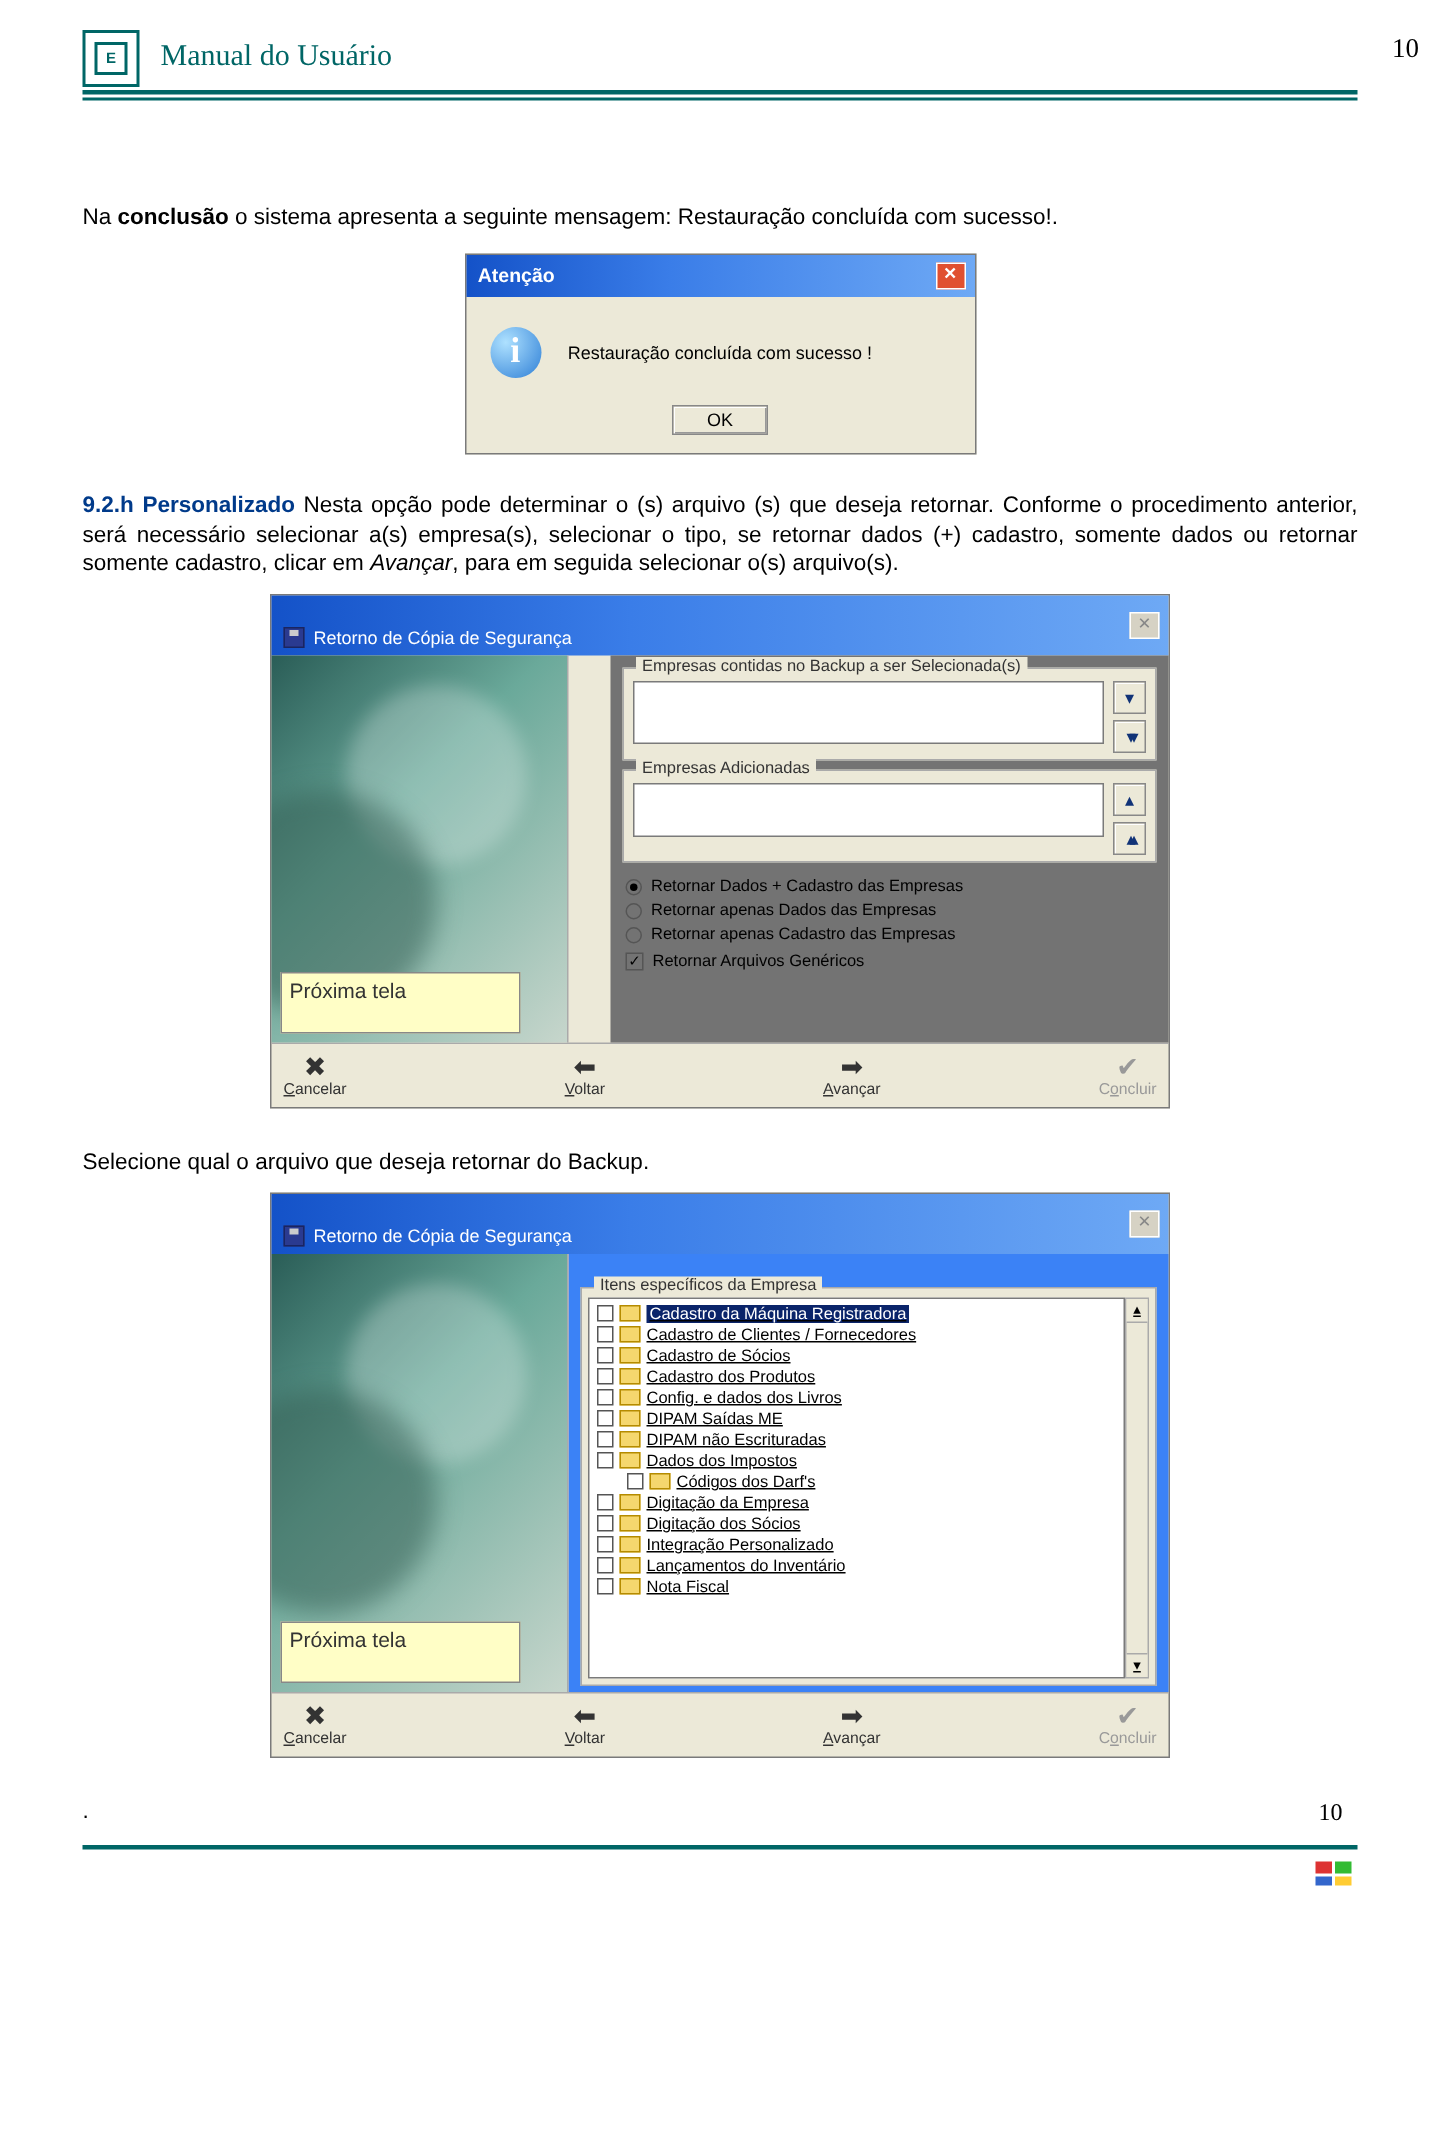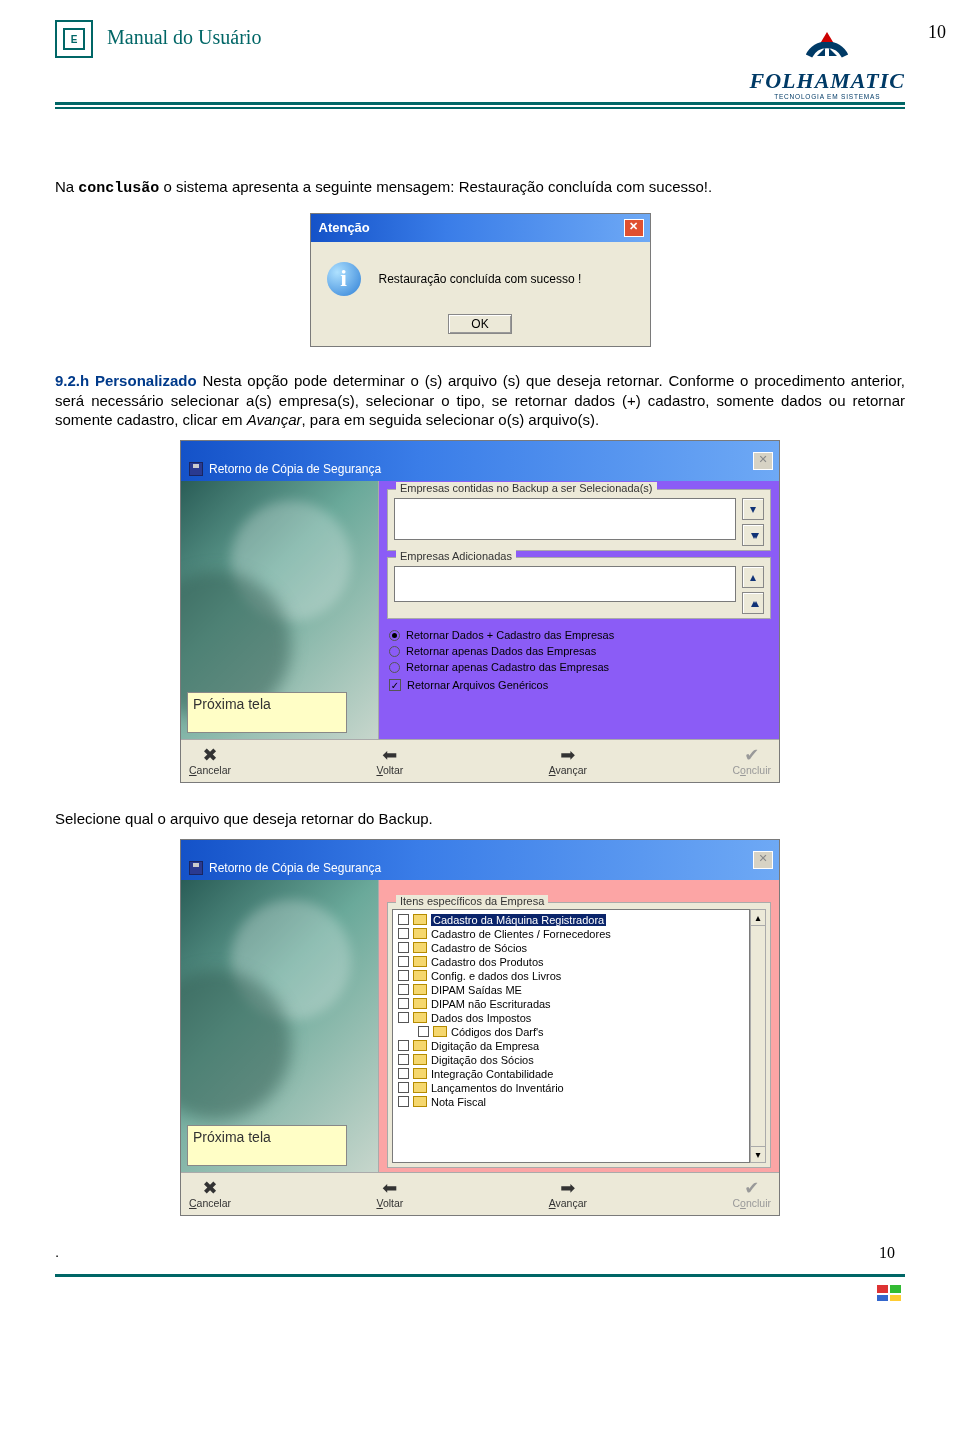--- a/index.html
+++ b/index.html
@@ -23,21 +23,21 @@
   }
   .header-title { font-family: 'Times New Roman', serif; font-size: 20px; color:#066; margin-top: 6px; }
   .header-right { text-align: center; }
   .brand-logo { display:flex; flex-direction:column; align-items:center; }
   .brand-arc { width: 48px; height: 48px; position: relative; }
   .brand-name { font-family: 'Times New Roman', serif; font-weight: bold; font-style: italic; font-size: 22px; color: #003a66; letter-spacing: 1px; }
   .brand-tag { font-size: 6.5px; color:#003a66; letter-spacing: 0.8px; margin-top:-1px; }
   .page-num-top { position:absolute; top:22px; right:14px; font-family:'Times New Roman',serif; font-size:18px; }
   .hr-thin { height: 2px; background: #066; margin-bottom: 22px; }
   .para { text-align: justify; line-height: 1.32; margin: 10px 0; }
-  .bold { font-weight: bold; font-family: Liberation Mono, monospace; }
+  .bold { font-weight: bold; }
   .sec-head { color:#003a8a; font-weight:bold; }
   .italic { font-style: italic; }
   .dialog {
     border: 1px solid #7a7a7a; background:#ece9d8; width: 341px; margin: 14px auto 24px auto;
     font-family: Tahoma, Arial, sans-serif; font-size: 12px;
   }
   .dialog-title {
     background: linear-gradient(90deg,#1452c8,#3a7de8 40%,#6ea9f5);
     color:#fff; padding:5px 6px 5px 8px; display:flex; justify-content:space-between; align-items:center;
     font-weight:bold; font-size:13px;
@@ -64,41 +64,41 @@
   .floppy-icon { width:14px; height:14px; background:#2a3a90; border:1px solid #1a2560; position:relative; }
   .floppy-icon::after { content:""; position:absolute; top:1px; left:3px; width:6px; height:4px; background:#ccc; }
   .wiz-body { display:flex; }
   .wiz-side {
     width: 198px; height: 258px; background: linear-gradient(135deg,#2a5d57,#6aa99a 40%,#c7d6cc);
     position:relative; overflow:hidden; border-right:1px solid #aaa;
   }
   .wiz-side-blur1 { position:absolute; top:20px; left:50px; width:120px; height:120px; border-radius:50%; background:rgba(255,255,255,0.25); filter:blur(6px);}
   .wiz-side-blur2 { position:absolute; top:90px; left:-40px; width:150px; height:150px; border-radius:50%; background:rgba(50,90,80,0.5); filter:blur(8px);}
   .tela-box { position:absolute; bottom:6px; left:6px; width:160px; background:#fffec6; border:1px solid #888; padding:3px 5px 20px 5px; font-size:14px; color:#333; }
-  .wiz-main { flex:1; padding: 8px 8px 4px 8px; background:#8b5cf6; height:258px; display:flex; flex-direction:column; }
+  .wiz-main { flex:1; padding: 8px 8px 4px 8px; background:#737373; height:258px; display:flex; flex-direction:column;margin-left:28px; }
   .gb { border:1px solid #aaa; margin-bottom:6px; position:relative; padding:8px 6px 4px 6px; background:#ece9d8; }
   .gb-label { position:absolute; top:-8px; left:8px; background:#ece9d8; padding:0 4px; font-size:11px; color:#333; }
   .listarea { display:flex; gap:6px; align-items:stretch; }
   .listbox { flex:1; background:#fff; border:1px solid #7a7a7a; height:42px; }
   .listbox2 { flex:1; background:#fff; border:1px solid #7a7a7a; height:36px; }
   .btn-col { display:flex; flex-direction:column; gap:4px; justify-content:center; }
   .sqbtn { width:22px; height:22px; background:#ece9d8; border:1px solid #888; display:flex; align-items:center; justify-content:center; color:#137; font-size:12px; cursor:pointer; box-shadow: 1px 1px 0 #fff inset; }
   .wiz-radio-area { padding:4px 2px 2px 2px; font-size:11px; }
   .radio-row { display:flex; align-items:center; gap:6px; margin-bottom:4px; }
   .radio-dot { width:11px; height:11px; border-radius:50%; border:1px solid #555; display:flex; align-items:center; justify-content:center; }
   .radio-dot.sel::after { content:""; width:5px; height:5px; background:#000; border-radius:50%; }
   .check-row { display:flex; align-items:center; gap:6px; margin-top:6px; }
   .checkbox { width:12px; height:12px; border:1px solid #555; display:flex; align-items:center; justify-content:center; font-size:10px; }
   .wiz-toolbar { border-top:1px solid #aaa; padding:6px 8px; display:flex; justify-content:space-between; }
   .wiz-btn { text-align:center; cursor:pointer; font-size:10.5px; color:#333; }
   .wiz-btn.disabled { color:#999; }
   .wiz-btn-ico { font-size:18px; line-height:1; }
   .u { text-decoration: underline; }
   .wiz2-side { width: 198px; height: 292px; background: linear-gradient(135deg,#2a5d57,#6aa99a 40%,#c7d6cc); position:relative; overflow:hidden; border-right:1px solid #aaa;}
-  .wiz2-main { flex:1; padding: 22px 8px 4px 8px; background:#fca5a5; height:292px; display:flex; flex-direction:column; }
+  .wiz2-main { flex:1; padding: 22px 8px 4px 8px; background:#3b82f6; height:292px; display:flex; flex-direction:column;text-decoration:underline; }
   .gb2 { border:1px solid #aaa; position:relative; padding:6px 4px 4px 4px; background:#ece9d8; flex:1; display:flex; }
   .tree-wrap { display:flex; flex:1; }
   .tree { flex:1; background:#fff; border:1px solid #7a7a7a; padding:3px 3px; font-size:11px; overflow:auto; }
   .scrollbar { width:16px; background:#ece9d8; border:1px solid #aaa; display:flex; flex-direction:column; justify-content:space-between; }
   .sbtn { height:16px; display:flex; align-items:center; justify-content:center; font-size:10px; border-bottom:1px solid #aaa; cursor:pointer; background:#ece9d8; }
   .sbtn.last { border-bottom:none; border-top:1px solid #aaa; }
   .tree-row { display:flex; align-items:center; gap:4px; padding:1px 2px; }
   .tree-row.indent { padding-left:22px; }
   .tcheck { width:11px; height:11px; border:1px solid #555; flex-shrink:0; }
   .folder-ic { width:14px; height:11px; background:#f5d76e; border:1px solid #b58b00; flex-shrink:0; }
@@ -114,32 +114,20 @@
 
 <div class="page-num-top">10</div>
 
 <div class="header">
   <div class="header-left">
     <div class="header-logo">
       <div class="header-logo-inner">E</div>
     </div>
     <div class="header-title">Manual do Usuário</div>
   </div>
-  <div class="header-right">
-    <div class="brand-logo">
-      <svg class="brand-arc" viewBox="0 0 48 48">
-        <path d="M6 36 A20 20 0 0 1 42 36" fill="none" stroke="#003a66" stroke-width="7"></path>
-        <polygon points="18,22 30,22 24,12" fill="#c00"></polygon>
-        <polygon points="14,36 22,28 22,36" fill="#003a66"></polygon>
-        <polygon points="34,36 26,28 26,36" fill="#003a66"></polygon>
-      </svg>
-      <div class="brand-name">FOLHAMATIC</div>
-      <div class="brand-tag">TECNOLOGIA EM SISTEMAS</div>
-    </div>
-  </div>
 </div>
 <div class="hr-thin"></div>
 
 <div style="height:36px"></div>
 
 <p class="para">
   <span>Na </span><span class="bold">conclusão</span><span> o sistema apresenta a seguinte mensagem: Restauração concluída com sucesso!.</span>
 </p>
 
 <div class="dialog">
@@ -307,21 +295,21 @@
                 <span class="tlabel">Digitação da Empresa</span>
               </div>
               <div class="tree-row">
                 <span class="tcheck"></span>
                 <span class="folder-ic"></span>
                 <span class="tlabel">Digitação dos Sócios</span>
               </div>
               <div class="tree-row">
                 <span class="tcheck"></span>
                 <span class="folder-ic"></span>
-                <span class="tlabel">Integração Contabilidade</span>
+                <span class="tlabel">Integração Personalizado</span>
               </div>
               <div class="tree-row">
                 <span class="tcheck"></span>
                 <span class="folder-ic"></span>
                 <span class="tlabel">Lançamentos do Inventário</span>
               </div>
               <div class="tree-row">
                 <span class="tcheck"></span>
                 <span class="folder-ic"></span>
                 <span class="tlabel">Nota Fiscal</span>

